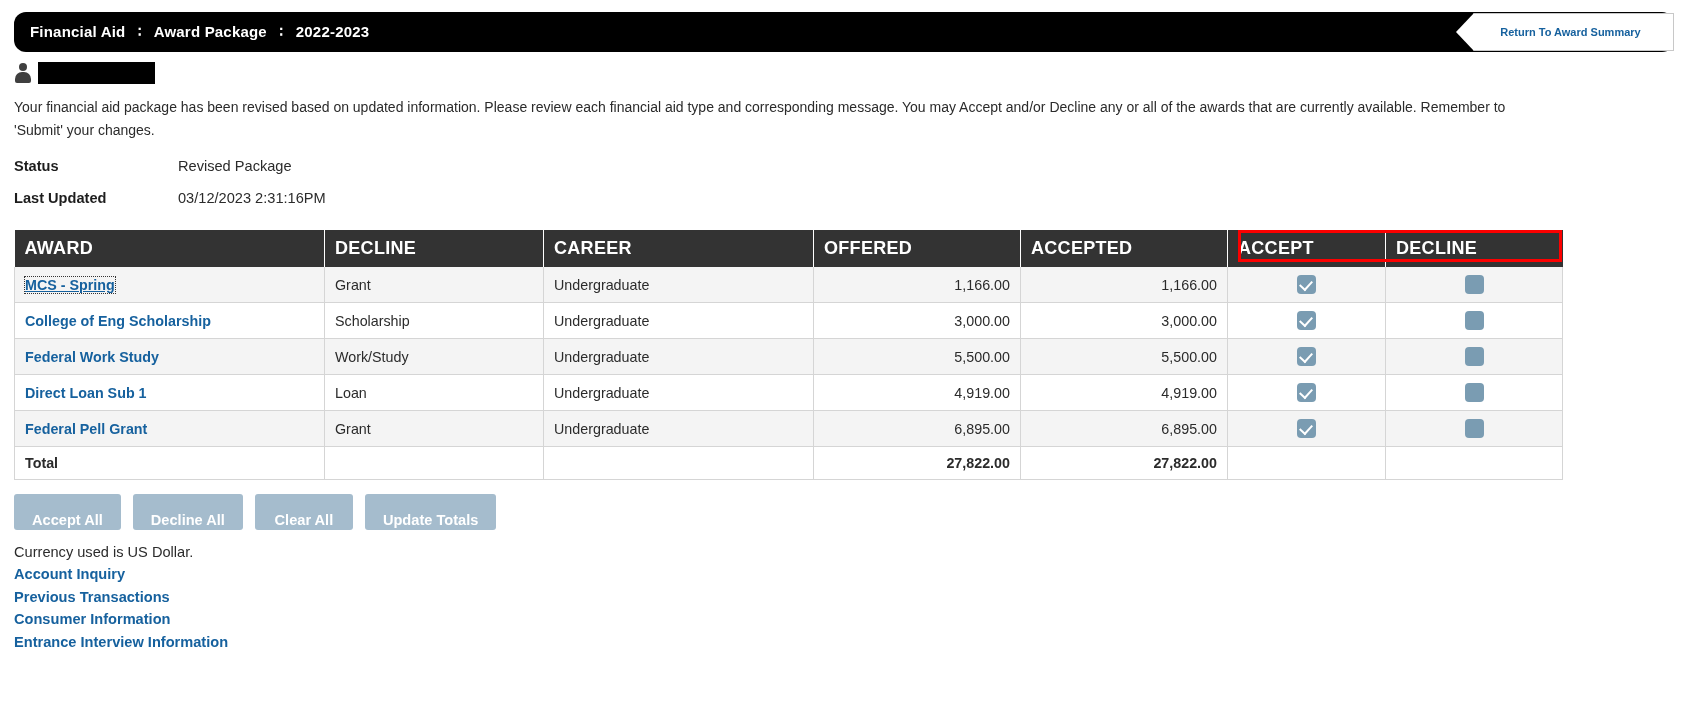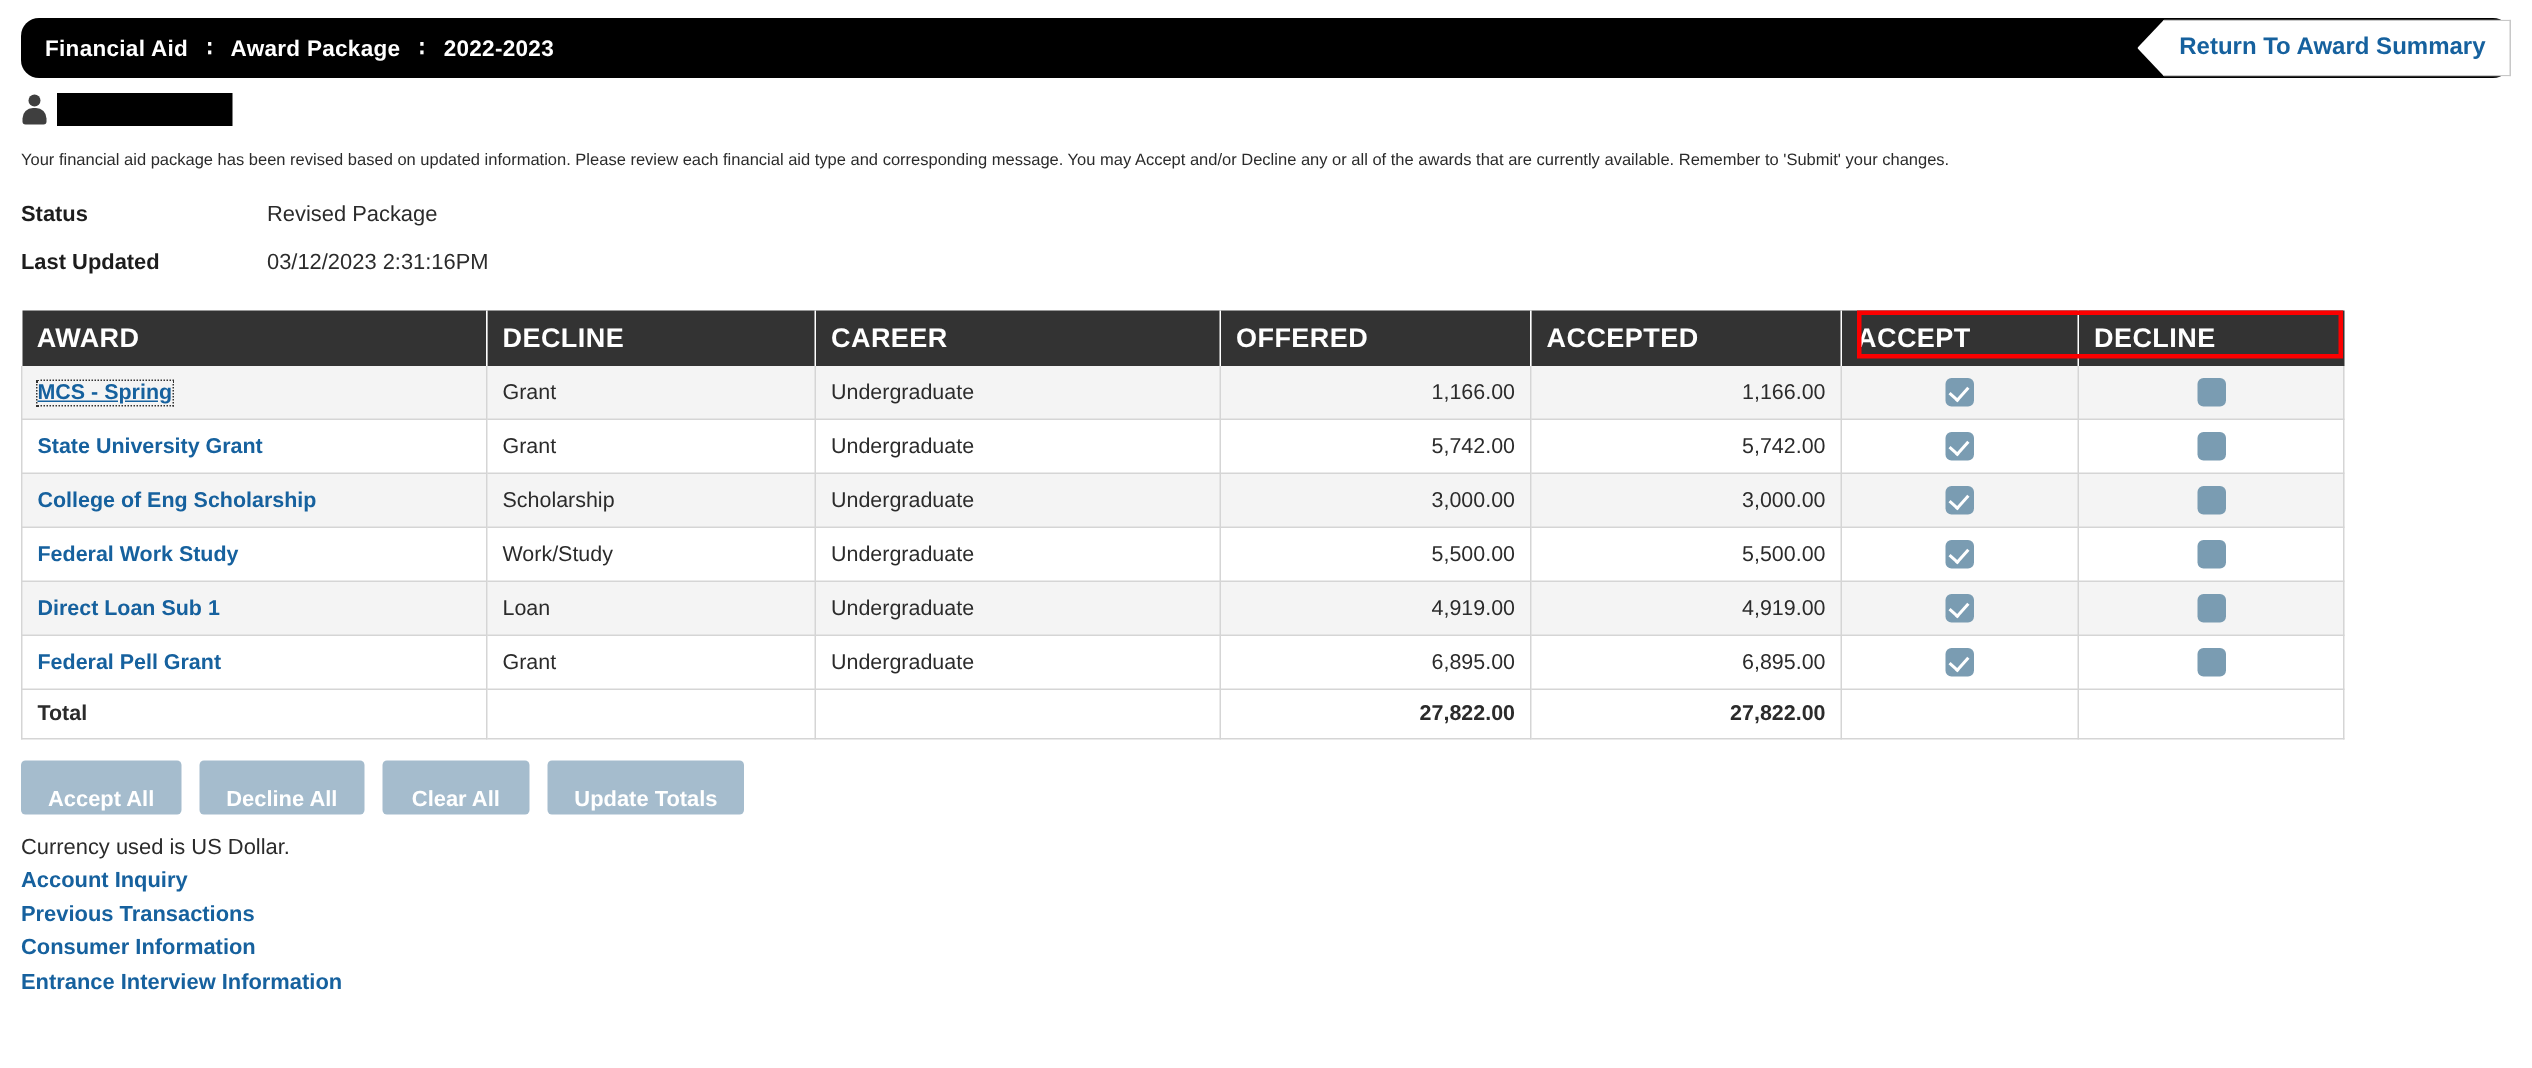--- a/index.html
+++ b/index.html
@@ -45,21 +45,21 @@
     border-left: none;
     display: flex;
     align-items: center;
     justify-content: center;
     padding: 0 16px 0 28px;
     clip-path: polygon(18px 0, 100% 0, 100% 100%, 18px 100%, 0 50%);
     cursor: pointer;
   }
   .return-btn span {
     color: #16619e;
-    font-size: 16px;
+    font-size: 11px;
     font-weight: bold;
     white-space: nowrap;
   }
 
   
   .userrow {
     margin: 8px 14px 0 14px;
     height: 26px;
     display: flex;
     align-items: center;
@@ -78,21 +78,21 @@
     background: #3f3f3f;
   }
   .redacted {
     width: 117px; height: 22px;
     background: #000000;
   }
 
   
   .intro {
     margin: 10px 14px 0 14px;
-    font-size: 11px;
+    font-size: 14px;
     line-height: 23px;
     color: #2b2b2b;
     max-width: 1500px;
   }
 
   
   .statusgrid {
     margin: 16px 14px 0 14px;
     font-size: 14.6px;
   }
@@ -300,29 +300,20 @@
         <tr>
           <td><a href="#" class="awardlink focused">MCS - Spring</a></td>
           <td>Grant</td>
           <td>Undergraduate</td>
           <td class="amount">1,166.00</td>
           <td class="amount">1,166.00</td>
           <td class="center"><span class="cbx checked"></span></td>
           <td class="center"><span class="cbx"></span></td>
         </tr>
         <tr>
-          <td><a href="#" class="awardlink">State University Grant</a></td>
-          <td>Grant</td>
-          <td>Undergraduate</td>
-          <td class="amount">5,742.00</td>
-          <td class="amount">5,742.00</td>
-          <td class="center"><span class="cbx checked"></span></td>
-          <td class="center"><span class="cbx"></span></td>
-        </tr>
-        <tr>
           <td><a href="#" class="awardlink">College of Eng Scholarship</a></td>
           <td>Scholarship</td>
           <td>Undergraduate</td>
           <td class="amount">3,000.00</td>
           <td class="amount">3,000.00</td>
           <td class="center"><span class="cbx checked"></span></td>
           <td class="center"><span class="cbx"></span></td>
         </tr>
         <tr>
           <td><a href="#" class="awardlink">Federal Work Study</a></td>

